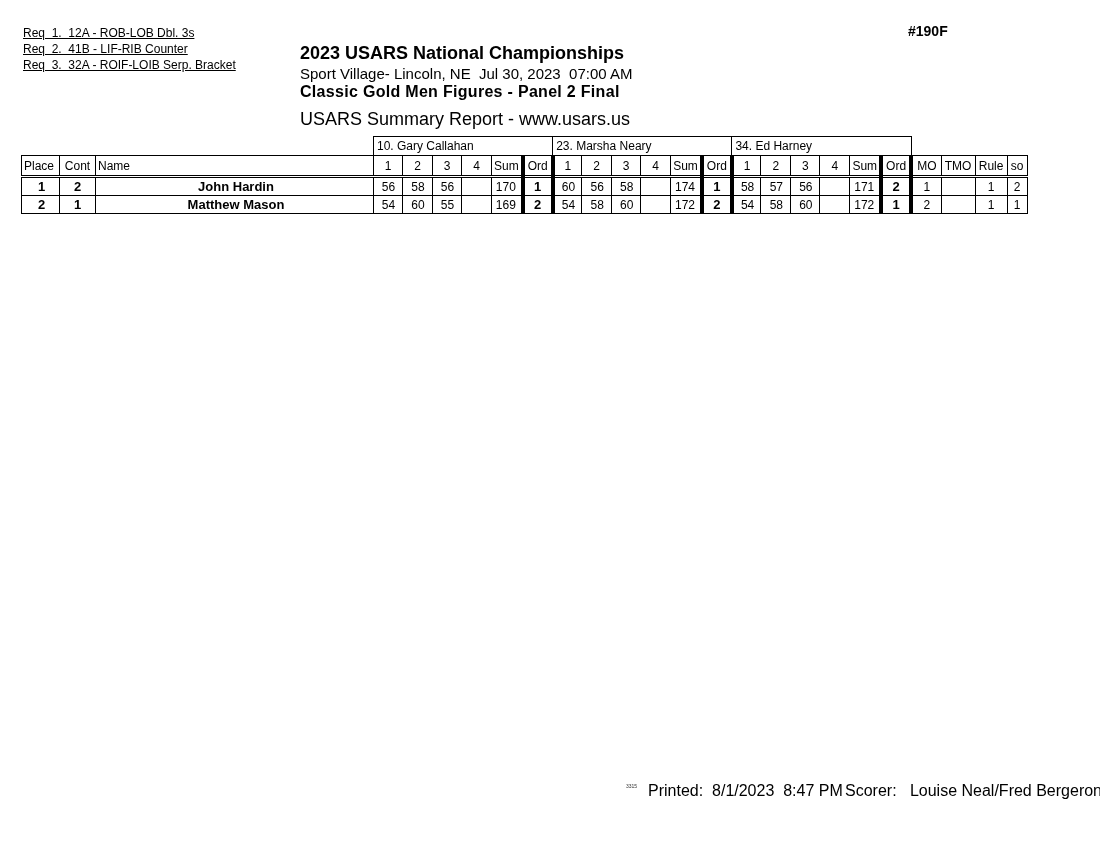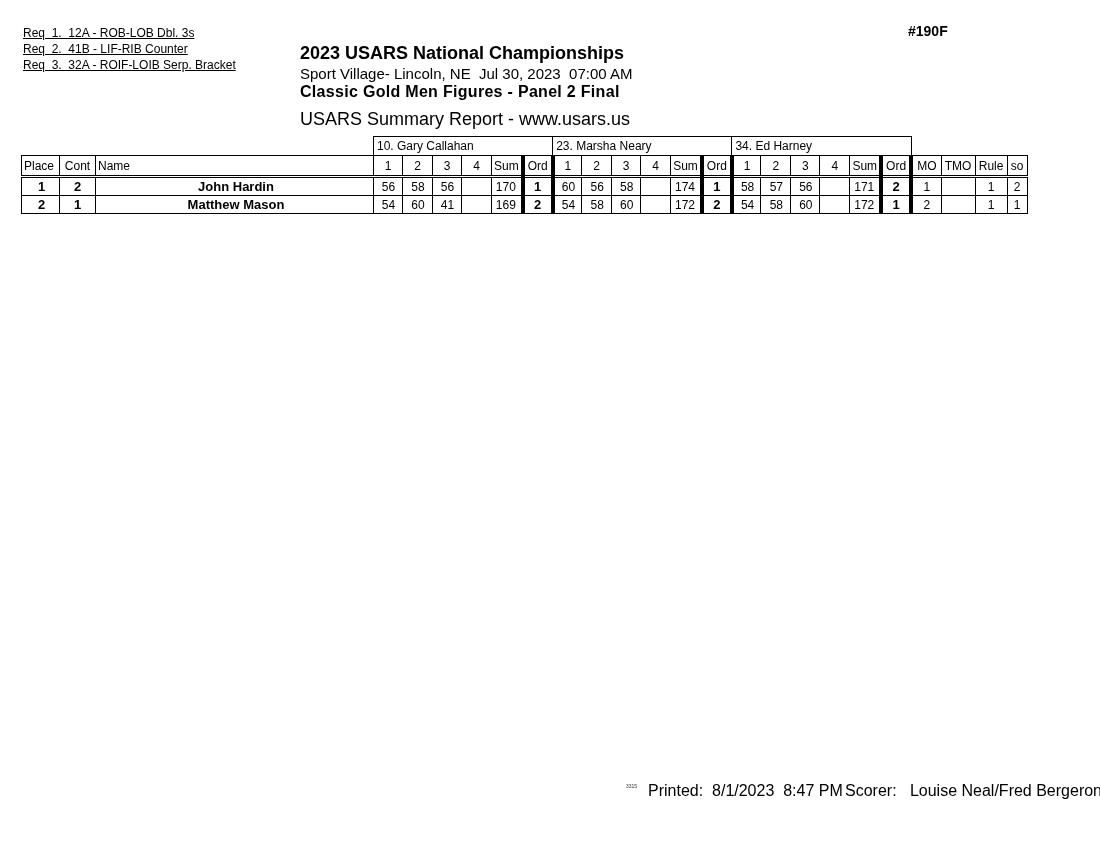--- a/index.html
+++ b/index.html
@@ -141,21 +141,21 @@
     <td>1</td>
     <td>2</td>
   </tr>
 
   <tr class="row">
     <td class="b pl">2</td>
     <td class="b">1</td>
     <td class="b name">Matthew Mason</td>
     <td class="sc">54</td>
     <td class="sc">60</td>
-    <td class="sc">41</td>
+    <td class="sc">55</td>
     <td class="sc"></td>
     <td class="sum">169</td>
     <td class="b thickL thickR">2</td>
     <td class="sc">54</td>
     <td class="sc">58</td>
     <td class="sc">60</td>
     <td class="sc"></td>
     <td class="sum">172</td>
     <td class="b thickL thickR">2</td>
     <td class="sc">54</td>

